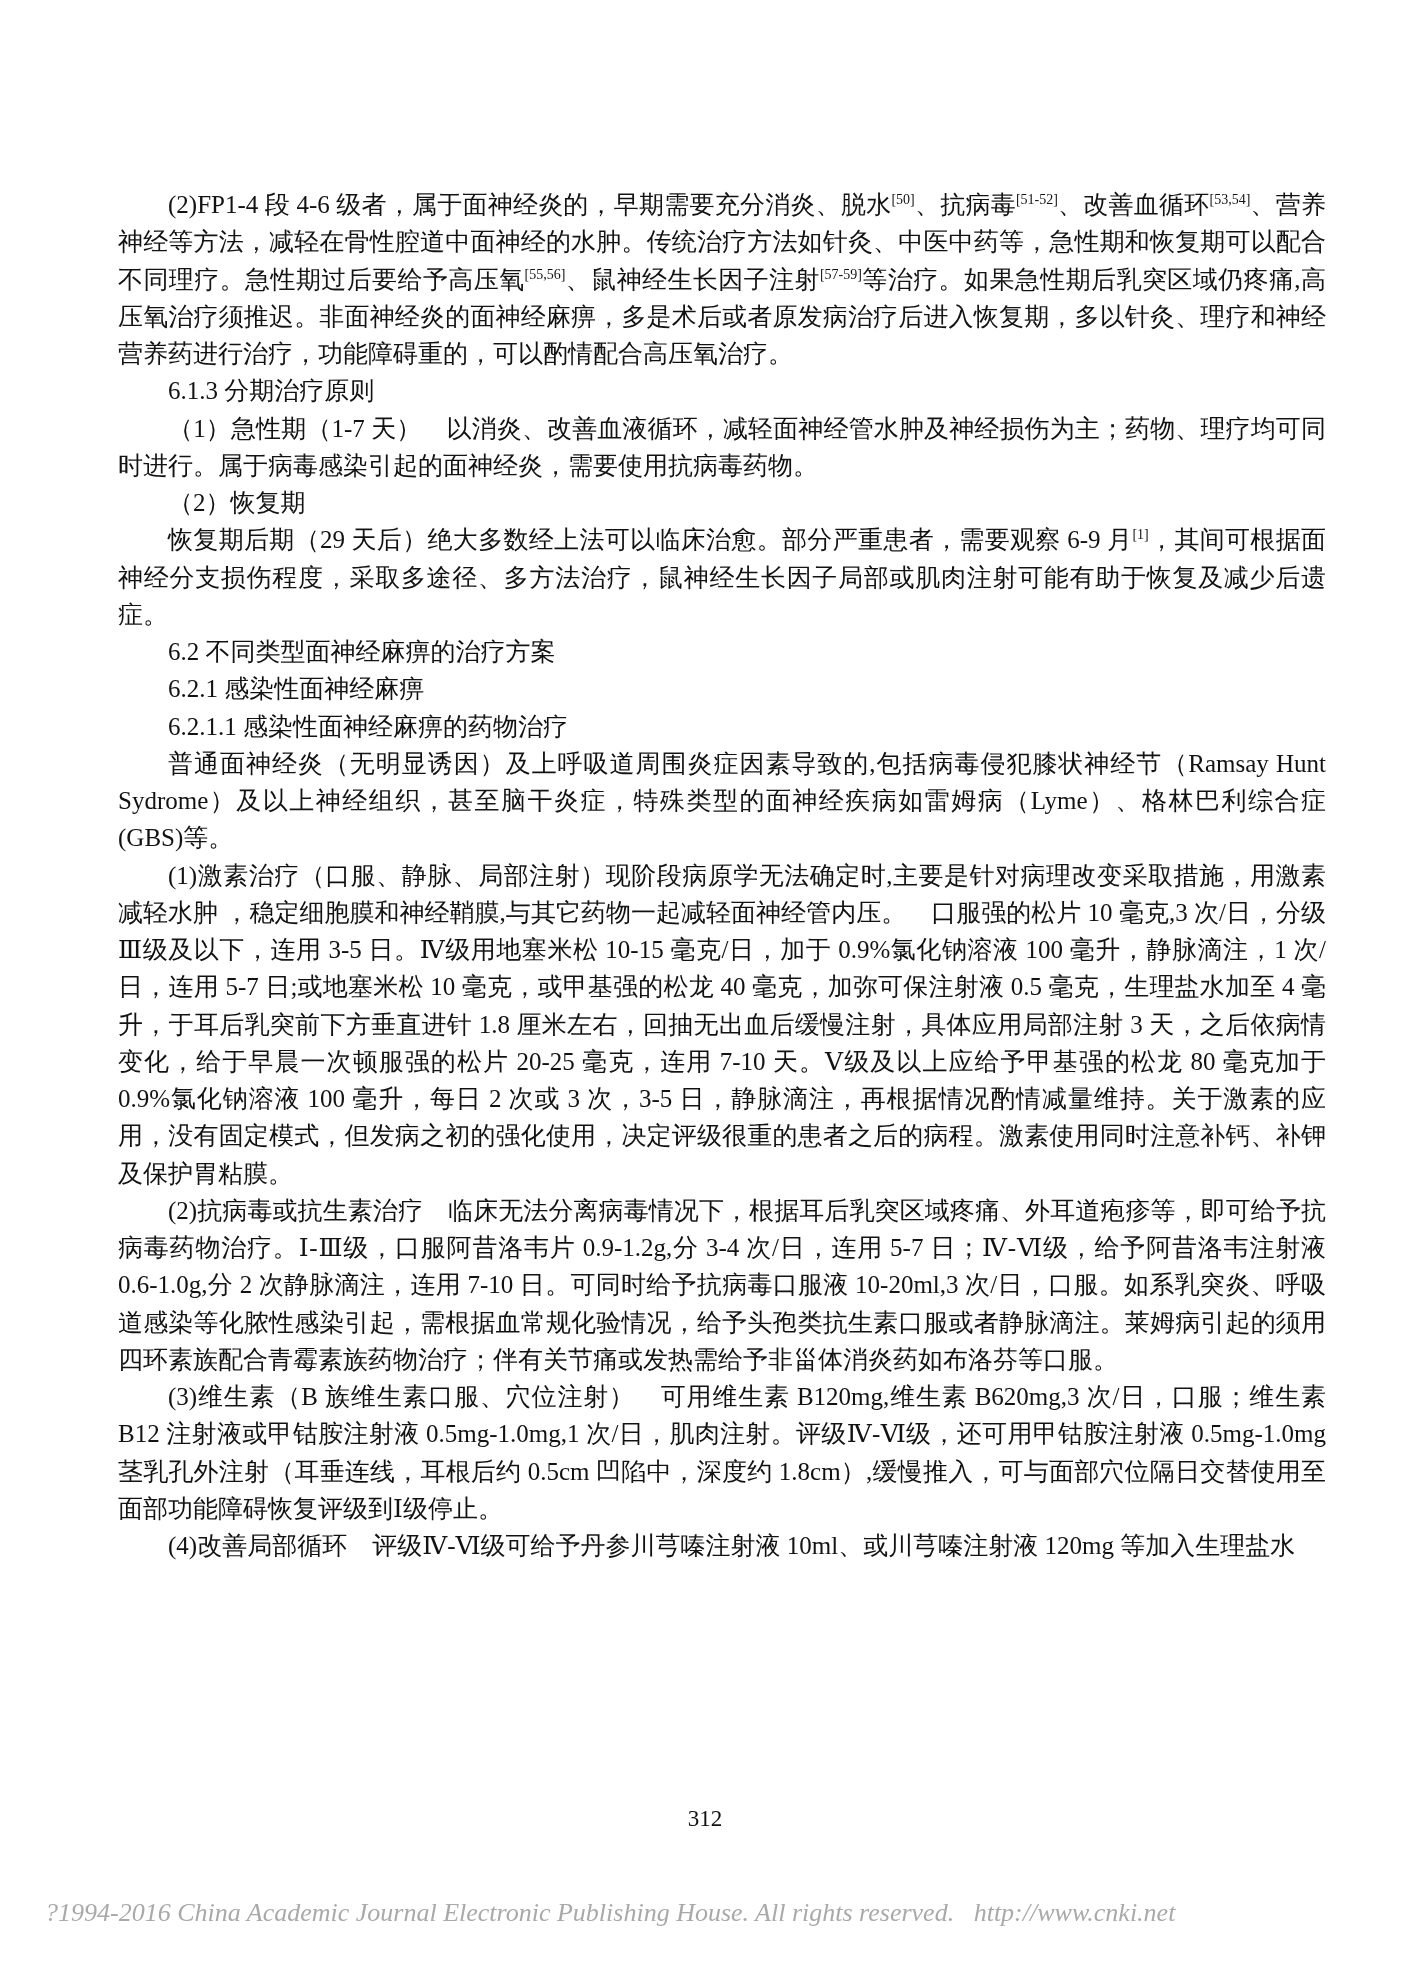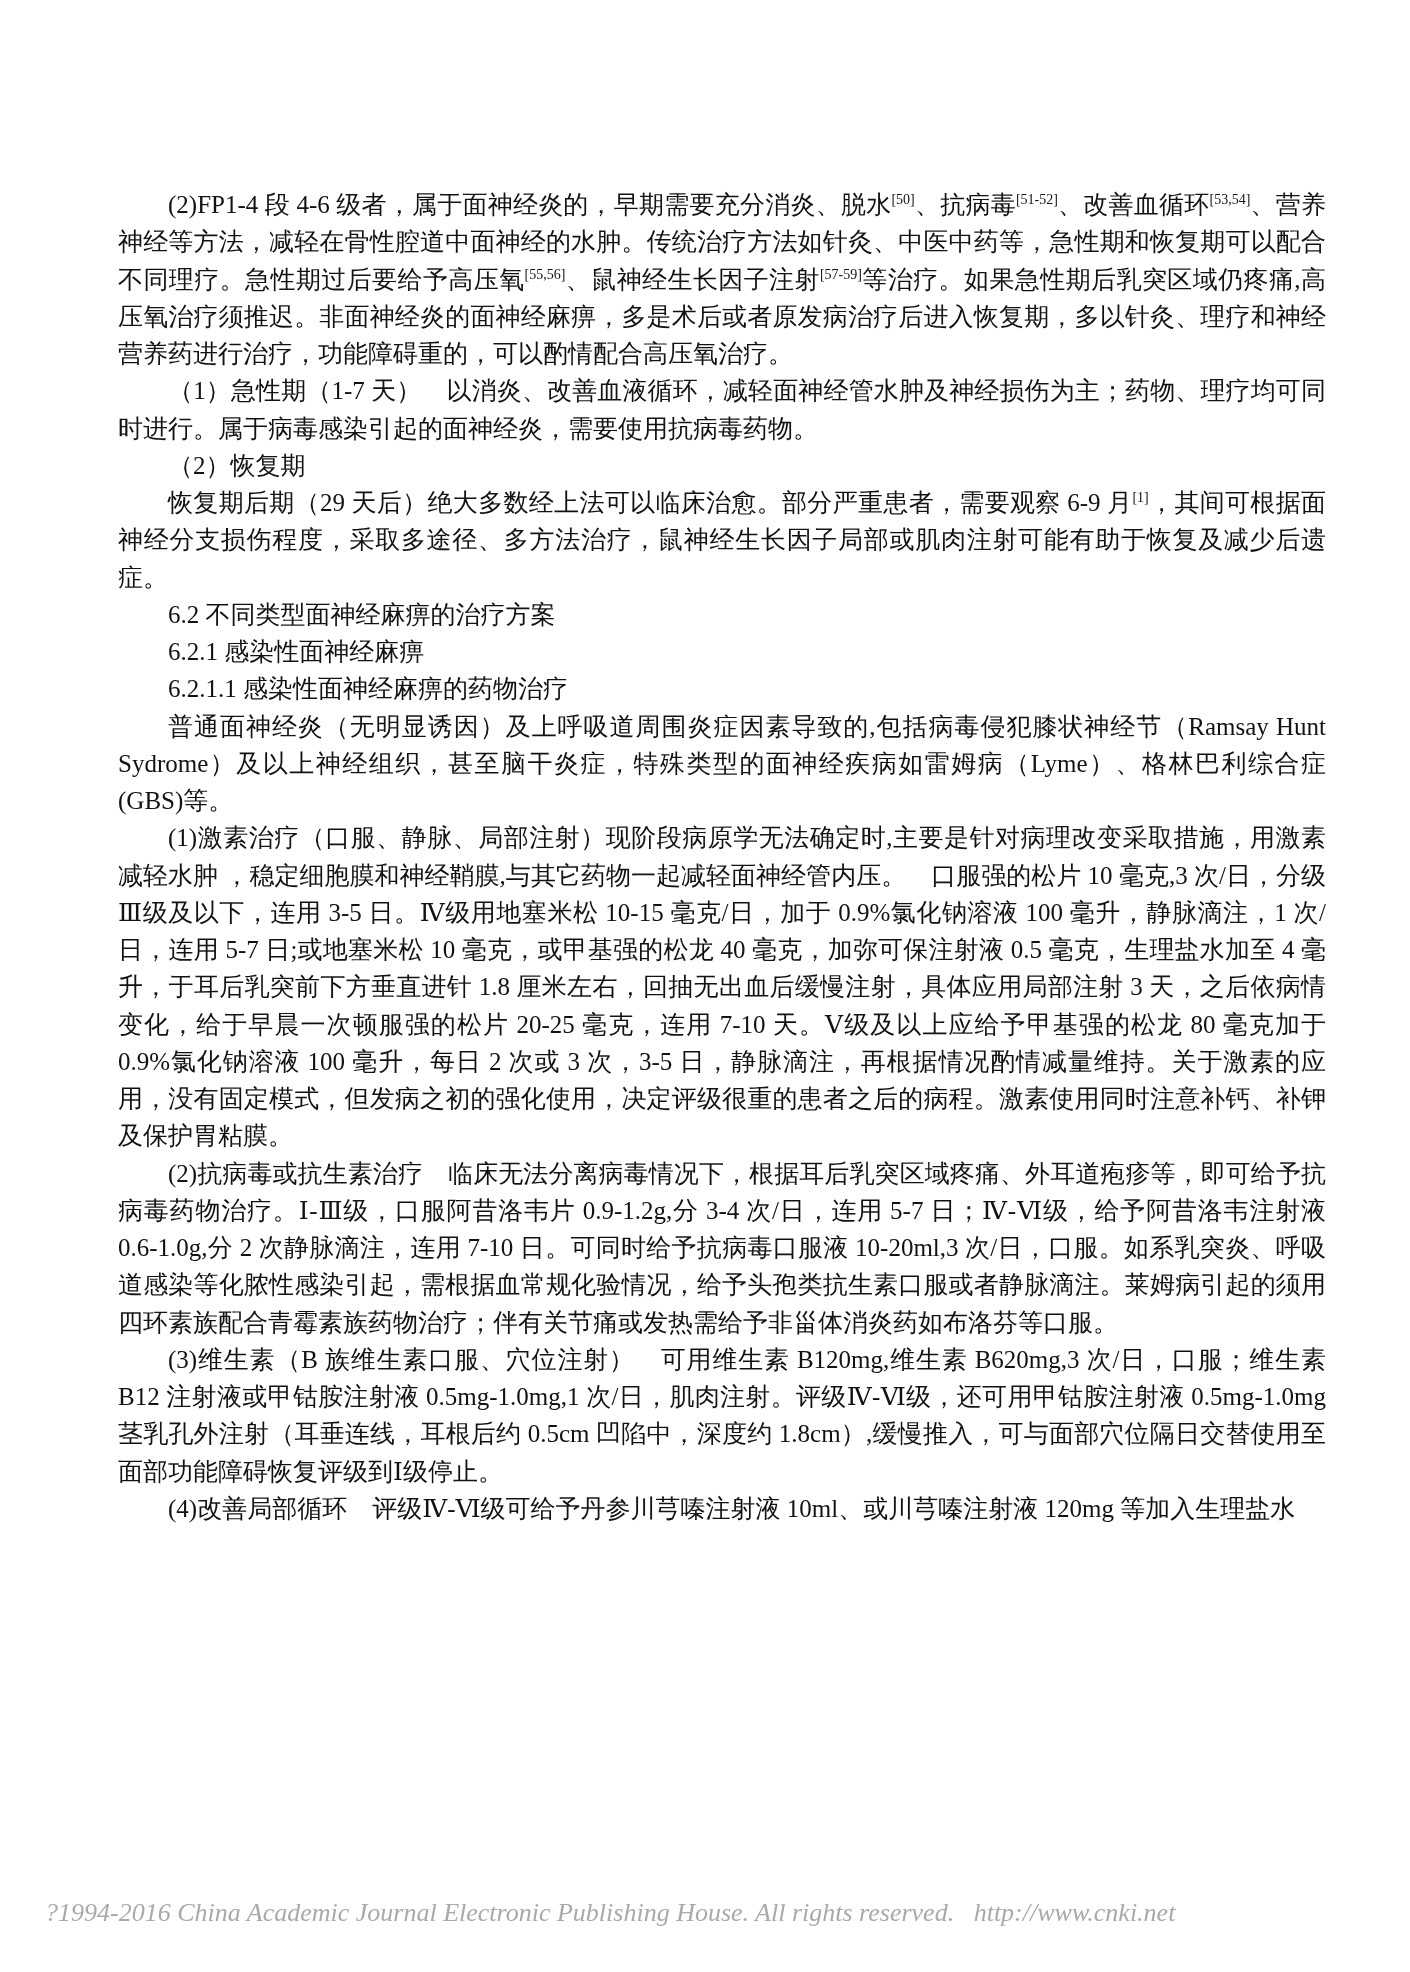--- a/index.html
+++ b/index.html
@@ -41,26 +41,28 @@
     white-space: pre;
     font-style: italic;
   }
 </style>
 </head>
 <body>
 
 <div class="page">
   <main class="doc-body" id="doc-content">
       <p class="para">(2)FP1-4 段 4-6 级者，属于面神经炎的，早期需要充分消炎、脱水<sup class="cite">[50]</sup>、抗病毒<sup class="cite">[51-52]</sup>、改善血循环<sup class="cite">[53,54]</sup>、营养神经等方法，减轻在骨性腔道中面神经的水肿。传统治疗方法如针灸、中医中药等，急性期和恢复期可以配合不同理疗。急性期过后要给予高压氧<sup class="cite">[55,56]</sup>、鼠神经生长因子注射<sup class="cite">[57-59]</sup>等治疗。如果急性期后乳突区域仍疼痛,高压氧治疗须推迟。非面神经炎的面神经麻痹，多是术后或者原发病治疗后进入恢复期，多以针灸、理疗和神经营养药进行治疗，功能障碍重的，可以酌情配合高压氧治疗。</p>
+      <p class="heading">6.1.3 分期治疗原则</p>
       <p class="para">（1）急性期（1-7 天）　以消炎、改善血液循环，减轻面神经管水肿及神经损伤为主；药物、理疗均可同时进行。属于病毒感染引起的面神经炎，需要使用抗病毒药物。</p>
       <p class="para">（2）恢复期</p>
       <p class="para">恢复期后期（29 天后）绝大多数经上法可以临床治愈。部分严重患者，需要观察 6-9 月<sup class="cite">[1]</sup>，其间可根据面神经分支损伤程度，采取多途径、多方法治疗，鼠神经生长因子局部或肌肉注射可能有助于恢复及减少后遗症。</p>
       <p class="heading">6.2 不同类型面神经麻痹的治疗方案</p>
       <p class="heading">6.2.1 感染性面神经麻痹</p>
       <p class="heading">6.2.1.1 感染性面神经麻痹的药物治疗</p>
       <p class="para">普通面神经炎（无明显诱因）及上呼吸道周围炎症因素导致的,包括病毒侵犯膝状神经节（Ramsay Hunt Sydrome）及以上神经组织，甚至脑干炎症，特殊类型的面神经疾病如雷姆病（Lyme）、格林巴利综合症(GBS)等。</p>
       <p class="para">(1)激素治疗（口服、静脉、局部注射）现阶段病原学无法确定时,主要是针对病理改变采取措施，用激素减轻水肿 ，稳定细胞膜和神经鞘膜,与其它药物一起减轻面神经管内压。　口服强的松片 10 毫克,3 次/日，分级Ⅲ级及以下，连用 3-5 日。Ⅳ级用地塞米松 10-15 毫克/日，加于 0.9%氯化钠溶液 100 毫升，静脉滴注，1 次/日，连用 5-7 日;或地塞米松 10 毫克，或甲基强的松龙 40 毫克，加弥可保注射液 0.5 毫克，生理盐水加至 4 毫升，于耳后乳突前下方垂直进针 1.8 厘米左右，回抽无出血后缓慢注射，具体应用局部注射 3 天，之后依病情变化，给于早晨一次顿服强的松片 20-25 毫克，连用 7-10 天。Ⅴ级及以上应给予甲基强的松龙 80 毫克加于 0.9%氯化钠溶液 100 毫升，每日 2 次或 3 次，3-5 日，静脉滴注，再根据情况酌情减量维持。关于激素的应用，没有固定模式，但发病之初的强化使用，决定评级很重的患者之后的病程。激素使用同时注意补钙、补钾及保护胃粘膜。</p>
       <p class="para">(2)抗病毒或抗生素治疗　临床无法分离病毒情况下，根据耳后乳突区域疼痛、外耳道疱疹等，即可给予抗病毒药物治疗。Ⅰ-Ⅲ级，口服阿昔洛韦片 0.9-1.2g,分 3-4 次/日，连用 5-7 日；Ⅳ-Ⅵ级，给予阿昔洛韦注射液 0.6-1.0g,分 2 次静脉滴注，连用 7-10 日。可同时给予抗病毒口服液 10-20ml,3 次/日，口服。如系乳突炎、呼吸道感染等化脓性感染引起，需根据血常规化验情况，给予头孢类抗生素口服或者静脉滴注。莱姆病引起的须用四环素族配合青霉素族药物治疗；伴有关节痛或发热需给予非甾体消炎药如布洛芬等口服。</p>
       <p class="para">(3)维生素（B 族维生素口服、穴位注射）　可用维生素 B120mg,维生素 B620mg,3 次/日，口服；维生素 B12 注射液或甲钴胺注射液 0.5mg-1.0mg,1 次/日，肌肉注射。评级Ⅳ-Ⅵ级，还可用甲钴胺注射液 0.5mg-1.0mg 茎乳孔外注射（耳垂连线，耳根后约 0.5cm 凹陷中，深度约 1.8cm）,缓慢推入，可与面部穴位隔日交替使用至面部功能障碍恢复评级到Ⅰ级停止。</p>
       <p class="para">(4)改善局部循环　评级Ⅳ-Ⅵ级可给予丹参川芎嗪注射液 10ml、或川芎嗪注射液 120mg 等加入生理盐水</p>
     </main>
+  <div class="page-number">312</div>
   <div class="copyright-footer">?1994-2016 China Academic Journal Electronic Publishing House. All rights reserved.   http://www.cnki.net</div>
 </div>
 
 </body></html>

